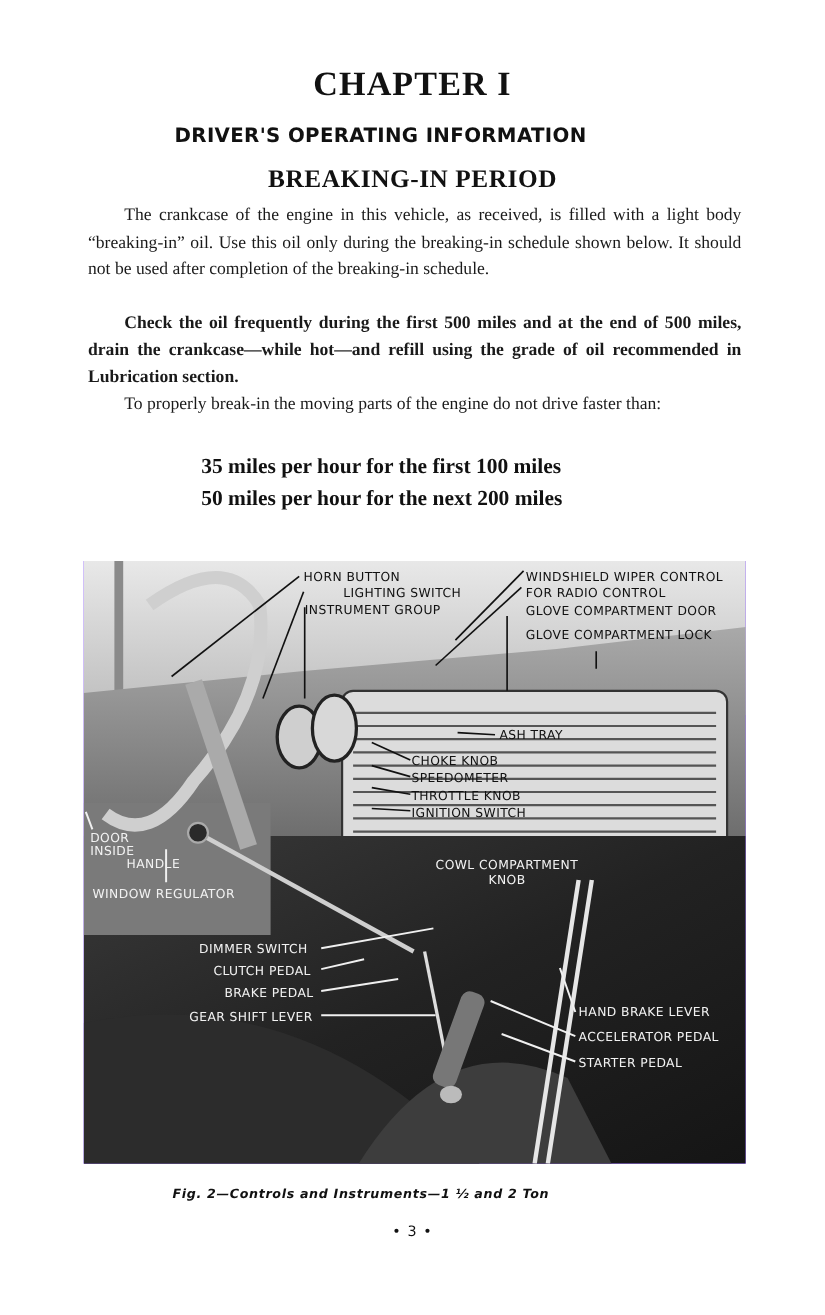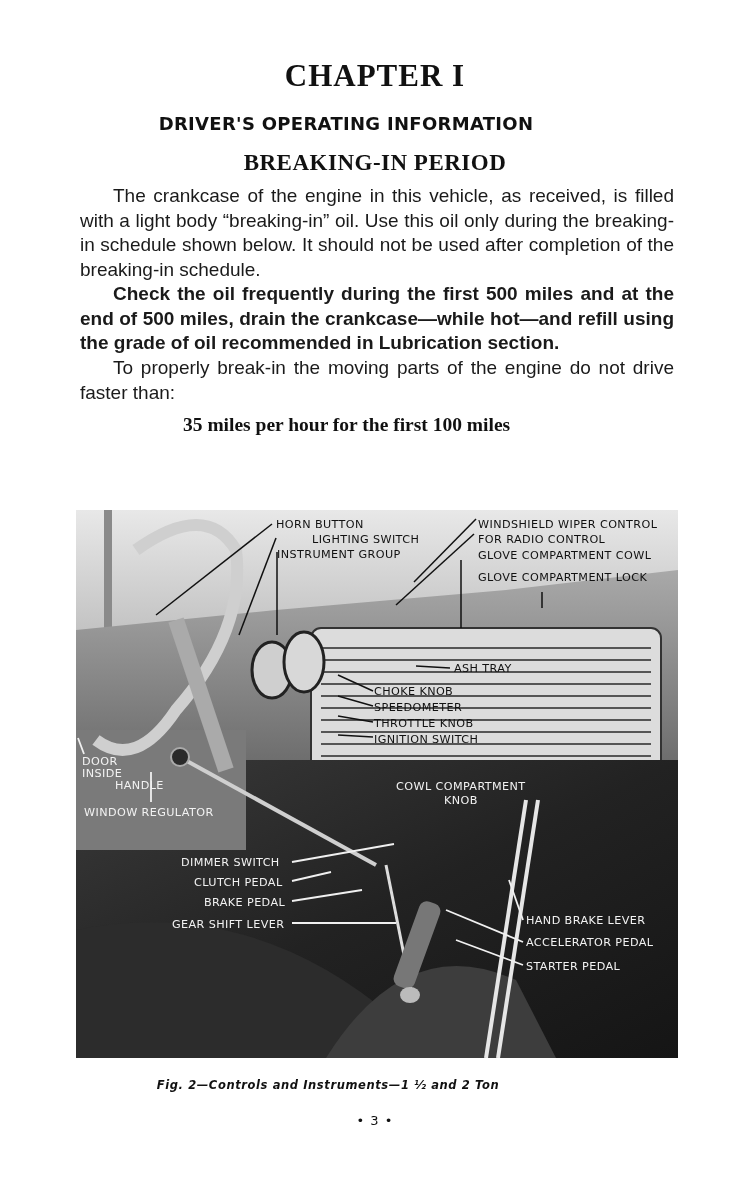--- a/index.html
+++ b/index.html
@@ -5,22 +5,22 @@
   html, body { margin:0; padding:0; background:#ffffff; }
   body { width:750px; height:1195px; position:relative; overflow:hidden; color:#111; }
 
   #chapter-title { position:absolute; left:0; width:750px; top:58px; text-align:center;
     font-family:"Liberation Serif", serif; font-weight:bold; font-size:31px; letter-spacing:1px; }
   #subtitle { position:absolute; left:0; width:692px; top:113px; text-align:center;
     font-family:"DejaVu Sans", sans-serif; font-weight:bold; font-size:18px; letter-spacing:0.3px; }
   #section-heading { position:absolute; left:0; width:750px; top:150px; text-align:center;
     font-family:"Liberation Serif", serif; font-weight:bold; font-size:23px; letter-spacing:0.5px; }
 
-  .body-text { position:absolute; left:80px; width:594px; font-family:Liberation Sans, sans-serif;
-    font-size:19px; line-height:24.7px; text-align:justify; text-align-last:left; color:#1a1a1a; }
+  .body-text { position:absolute; left:80px; width:594px; font-family:Liberation Serif, serif;
+    font-size:16px; line-height:24.7px; text-align:justify; text-align-last:left; color:#1a1a1a; }
   #para1 { top:184px; text-indent:33px; }
   #para2 { top:282px; text-indent:33px; font-weight:bold; }
   #para3 { top:356px; text-indent:33px; }
 
   #speed-list { position:absolute; left:183px; top:410px; font-family:"Liberation Serif", serif;
     font-weight:bold; font-size:19.5px; line-height:29px; }
   #speed-list div { white-space:nowrap; }
 
   #figure { position:absolute; left:76px; top:510px; width:602px; height:548px; overflow:hidden; background:#8b5cf6; }
   #figure svg { position:absolute; left:0; top:0; }
@@ -40,20 +40,21 @@
 <div id="chapter-title">CHAPTER I</div>
 <div id="subtitle">DRIVER'S OPERATING INFORMATION</div>
 <div id="section-heading">BREAKING-IN PERIOD</div>
 
 <div id="para1" class="body-text">The crankcase of the engine in this vehicle, as received, is filled with a light body “breaking-in” oil. Use this oil only during the breaking-in schedule shown below. It should not be used after completion of the breaking-in schedule.</div>
 <div id="para2" class="body-text">Check the oil frequently during the first 500 miles and at the end of 500 miles, drain the crankcase—while hot—and refill using the grade of oil recommended in Lubrication section.</div>
 <div id="para3" class="body-text">To properly break-in the moving parts of the engine do not drive faster than:</div>
 
 <div id="speed-list">
   <div>35 miles per hour for the first 100 miles</div>
+  <div>50 miles per hour for the next 200 miles</div>
 </div>
 
 <div id="figure">
   <svg width="602" height="548" viewBox="0 0 602 548">
     <defs>
       <linearGradient id="sky" x1="0" y1="0" x2="0" y2="1">
         <stop offset="0" stop-color="#e8e8e8"></stop>
           <stop offset="1" stop-color="#bdbdbd"></stop>
       </linearGradient>
       <linearGradient id="dash" x1="0" y1="0" x2="0" y2="1">
@@ -135,21 +136,21 @@
       <line x1="447" y1="432" x2="370" y2="400"></line>
       <line x1="447" y1="455" x2="380" y2="430"></line>
     </g>
   </svg>
 
   <div class="lbl dark" style="left:200px; top:8px;">HORN BUTTON</div>
   <div class="lbl dark" style="left:200px; top:23px;margin-left:36px;">LIGHTING SWITCH</div>
   <div class="lbl dark" style="left:201px; top:38px;">INSTRUMENT GROUP</div>
   <div class="lbl dark" style="left:402px; top:8px;">WINDSHIELD WIPER CONTROL</div>
   <div class="lbl dark" style="left:402px; top:23px;">FOR RADIO CONTROL</div>
-  <div class="lbl dark" style="left:402px; top:39px;">GLOVE COMPARTMENT COWL</div>
+  <div class="lbl dark" style="left:402px; top:39px;">GLOVE COMPARTMENT DOOR</div>
   <div class="lbl dark" style="left:402px; top:61px;">GLOVE COMPARTMENT LOCK</div>
   <div class="lbl dark" style="left:378px; top:152px;">ASH TRAY</div>
   <div class="lbl dark" style="left:298px; top:175px;">CHOKE KNOB</div>
   <div class="lbl dark" style="left:298px; top:191px;">SPEEDOMETER</div>
   <div class="lbl dark" style="left:298px; top:207px;">THROTTLE KNOB</div>
   <div class="lbl dark" style="left:298px; top:223px;">IGNITION SWITCH</div>
 
   <div class="lbl light" style="left:320px; top:270px;">COWL COMPARTMENT</div>
   <div class="lbl light" style="left:368px; top:284px;">KNOB</div>
   <div class="lbl light" style="left:6px; top:245px;">DOOR</div>

